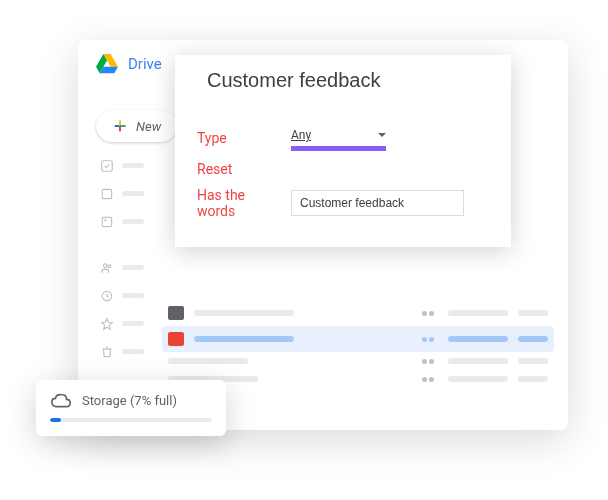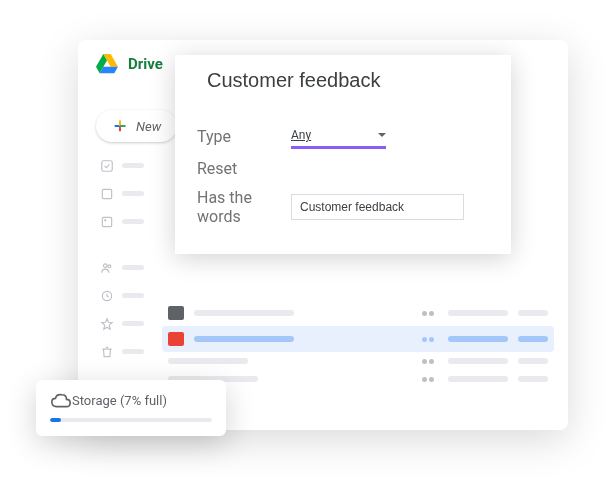--- a/index.html
+++ b/index.html
@@ -2,21 +2,21 @@
 <html><head>
 <meta charset="utf-8">
 <style>
 * { box-sizing: border-box; margin: 0; padding: 0; }
 body { font-family: -apple-system, BlinkMacSystemFont, "Segoe UI", Roboto, Arial, sans-serif; background: #fff; width: 608px; height: 500px; position: relative; overflow: hidden; }
 
 .drive-window { position: absolute; left: 78px; top: 40px; width: 490px; height: 390px; background: #fff; border-radius: 8px; box-shadow: 0 10px 40px rgba(0,0,0,0.15); }
 
 .header { display: flex; align-items: center; padding: 14px 18px; gap: 10px; }
 .drive-logo { width: 22px; height: 20px; }
-.drive-title { font-size: 15px; color: #15803d; font-weight: 700; }
+.drive-title { font-size: 15px; color: #3b82f6; font-weight: 400; }
 
 .new-btn { position: absolute; left: 18px; top: 70px; background: #fff; border-radius: 24px; padding: 8px 16px; display: flex; align-items: center; gap: 8px; box-shadow: 0 1px 3px rgba(0,0,0,0.2); cursor: pointer; font-style: italic; }
 .plus-icon { width: 16px; height: 16px; }
 .new-label { font-size: 13px; color: #5f6368; }
 
 .sidebar { position: absolute; left: 22px; top: 118px; width: 50px; display: flex; flex-direction: column; gap: 14px; }
 .sidebar-row { display: flex; align-items: center; gap: 8px; }
 .sidebar-icon { width: 14px; height: 14px; }
 .sidebar-icon svg { width: 14px; height: 14px; fill: #bdc1c6; stroke: #bdc1c6; }
 .sidebar-stub { width: 22px; height: 5px; background: #e8eaed; border-radius: 3px; }
@@ -38,32 +38,32 @@
 
 .search-panel { position: absolute; left: 175px; top: 55px; width: 336px; background: #fff; border-radius: 0; box-shadow: 0 4px 24px rgba(0,0,0,0.18); padding: 0; }
 .search-bar { display: flex; align-items: center; padding: 14px 18px; gap: 14px; }
 .search-input { flex: 1; border: none; outline: none; font-size: 20px; color: #3c4043; font-weight: 400; }
 .search-icon { width: 18px; height: 18px; }
 .close-x { width: 14px; height: 14px; cursor: pointer; }
 .tune-icon { width: 18px; height: 18px; cursor: pointer; }
 
 .filters { padding: 8px 22px 18px 22px; }
 .filter-row { display: flex; align-items: center; margin: 10px 0; gap: 14px; }
-.filter-label { width: 80px; font-size: 16px; color: #737373; }
+.filter-label { width: 80px; font-size: 14px; color: #ef4444; }
 .filter-value { font-size: 12px; color: #3c4043; padding: 4px 0; border-bottom: 1px solid transparent; min-width: 70px; display: flex; align-items: center; justify-content: space-between; }
-.filter-value.underline { border-bottom: 3px solid #8b5cf6; text-decoration: underline; }
+.filter-value.underline { border-bottom: 5px solid #8b5cf6; text-decoration: underline; }
 .dropdown-arrow { width: 0; height: 0; border-left: 4px solid transparent; border-right: 4px solid transparent; border-top: 4px solid #5f6368; margin-left: 12px; }
 .filter-input { border: 1px solid #dadce0; padding: 5px 8px; font-size: 12px; color: #3c4043; min-width: 130px; outline: none; }
 
 .panel-actions { display: flex; justify-content: flex-end; gap: 12px; padding: 10px 18px 16px 18px; align-items: center; }
 .reset-btn { background: none; border: none; color: #80868b; font-size: 13px; cursor: pointer; padding: 6px 8px; }
 .search-btn { background: #1a73e8; border: none; color: #fff; font-size: 13px; padding: 8px 18px; border-radius: 4px; cursor: pointer; font-weight: 500; }
 
 .storage-card { position: absolute; left: 36px; top: 380px; width: 190px; background: #fff; border-radius: 6px; box-shadow: 0 8px 30px rgba(0,0,0,0.18); padding: 12px 14px 14px 14px; }
-.storage-top { display: flex; align-items: center; }
+.storage-top { display: flex; align-items: center; gap: 10px; }
 .cloud-icon { width: 22px; height: 16px; }
 .storage-text { font-size: 13px; color: #5f6368; }
 .storage-bar { margin-top: 10px; width: 100%; height: 4px; background: #e8eaed; border-radius: 2px; overflow: hidden; }
 .storage-fill { height: 100%; background: #1a73e8; border-radius: 2px; }
 </style>
 </head>
 <body>
 
 <div class="drive-window">
 

